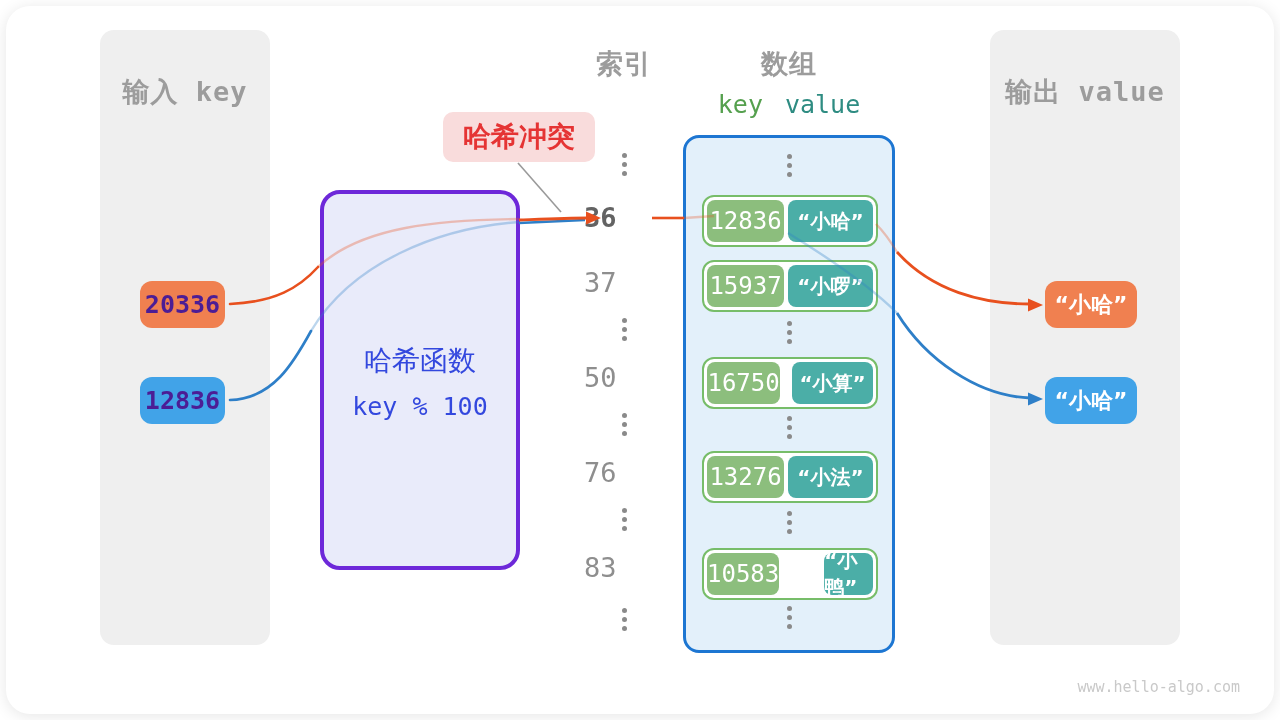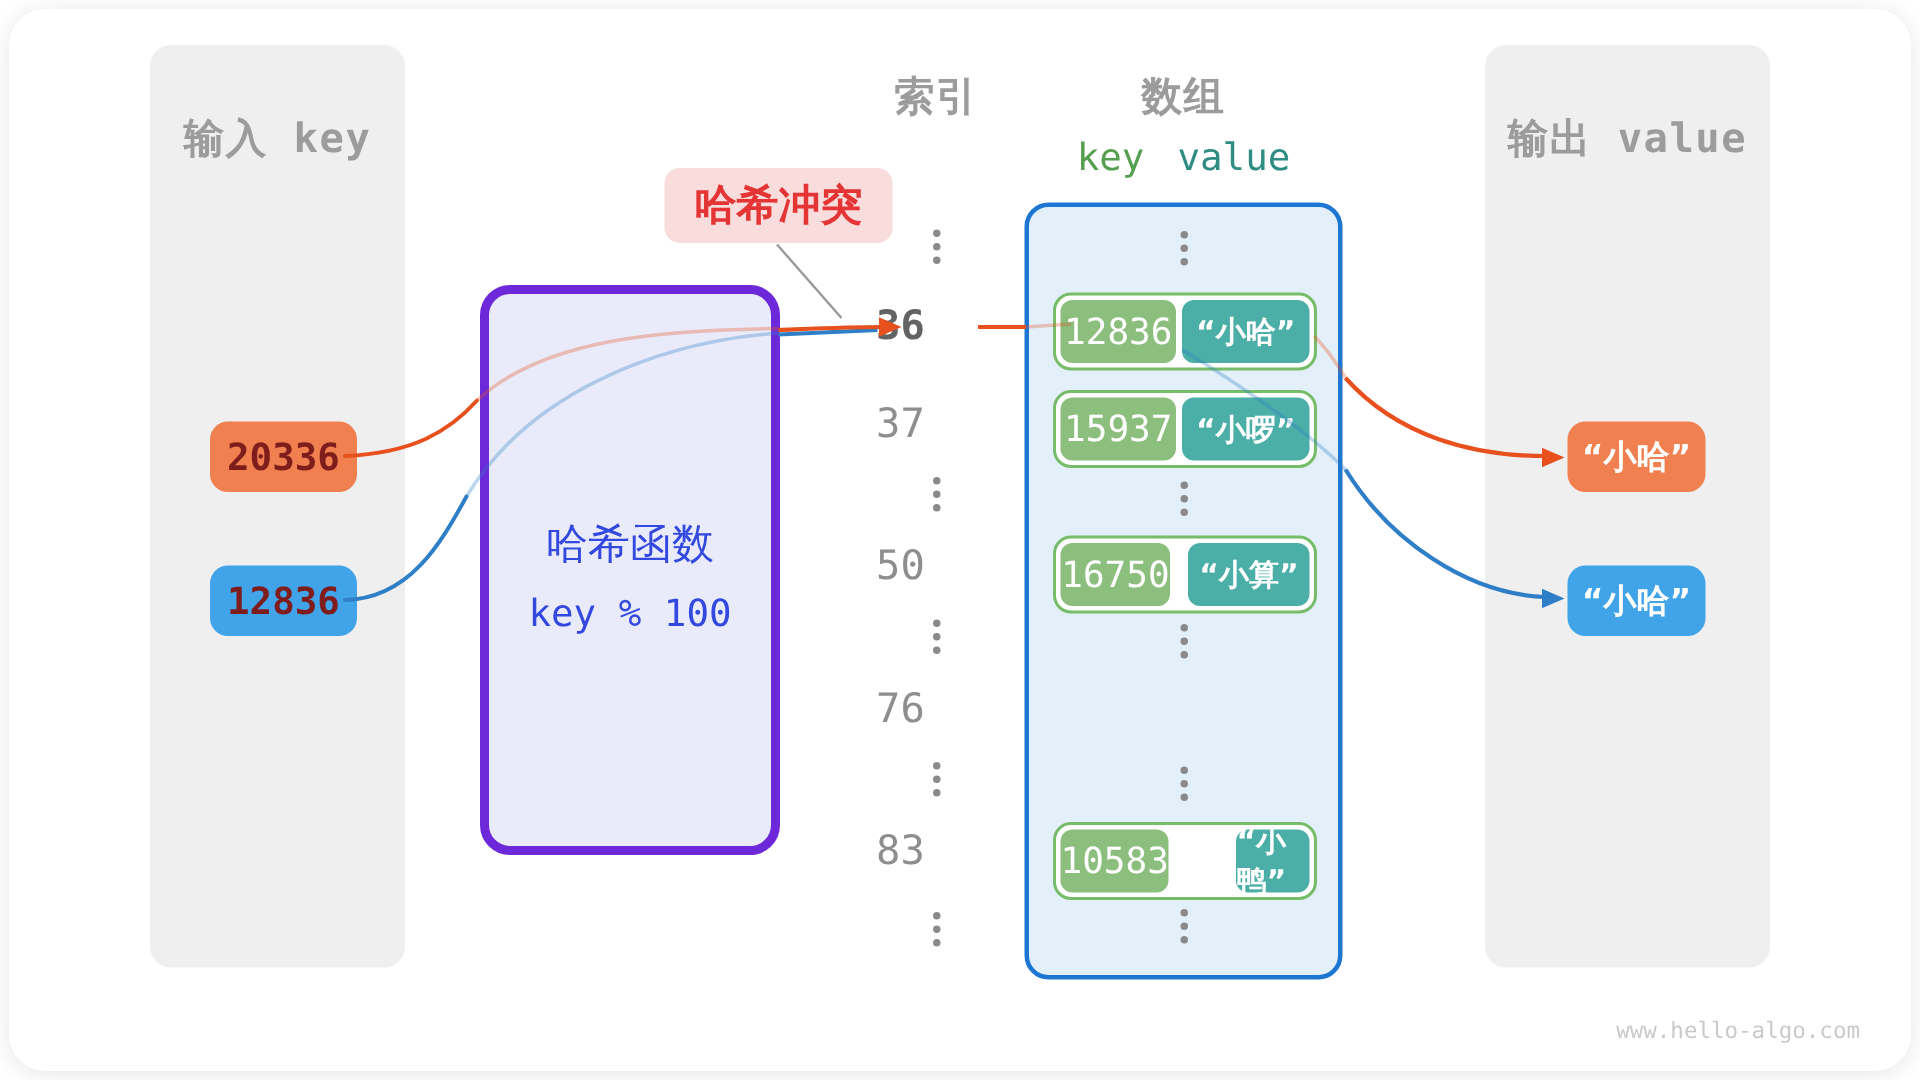--- a/index.html
+++ b/index.html
@@ -16,36 +16,36 @@
   .panel{position:absolute;background:#efefef;border-radius:14px;}
   .panel-input{left:100px;top:30px;width:170px;height:615px;}
   .panel-output{left:990px;top:30px;width:190px;height:615px;}
   .panel-title{
     position:absolute;top:44px;left:0;width:100%;text-align:center;
     font-family:"DejaVu Sans Mono","DejaVu Sans",sans-serif;
     font-weight:700;font-size:27px;color:#9c9c9c;letter-spacing:1px;
   }
   
   .kbox{
-    position:absolute;width:98px;height:47px;border-radius:12px;
-    display:flex;align-items:center;justify-content:center;
-    color:#7f1d1d;font-family:"DejaVu Sans Mono",monospace;
+    position:absolute;width:85px;height:47px;border-radius:12px;
+    display:flex;align-items:center;justify-content:center;
+    color:#4c1d95;font-family:"DejaVu Sans Mono",monospace;
     font-weight:700;font-size:25px;
   }
   .obox{
     position:absolute;width:92px;height:47px;border-radius:12px;
     display:flex;align-items:center;justify-content:center;
     color:#fff;font-weight:700;font-size:22px;
   }
   .orange{background:#f08050;}
   .blue{background:#41a3e8;}
   
   .hash-box{
     position:absolute;left:320px;top:190px;width:200px;height:380px;
-    background:#e9ebfa;border:6px solid #6d28d9;border-radius:20px;
+    background:#e9ebfa;border:4px solid #6d28d9;border-radius:20px;
     box-sizing:border-box;
   }
   .hash-title{
     position:absolute;top:148px;left:0;width:100%;text-align:center;
     font-size:28px;font-weight:500;color:#3348de;
   }
   .hash-formula{
     position:absolute;top:198px;left:0;width:100%;text-align:center;
     font-family:"DejaVu Sans Mono",monospace;font-size:25px;color:#3348de;
   }
@@ -185,20 +185,24 @@
       </div>
     <div class="pair" style="top:219px;gap:12px;">
       <div class="k">16750</div>
       <div class="v">“小算”</div>
     </div>
     <div class="dots" style="left:100px;top:278px;">
         <i></i>
         <i></i>
         <i></i>
       </div>
+    <div class="pair" style="top:313px;">
+      <div class="k">13276</div>
+      <div class="v">“小法”</div>
+    </div>
     <div class="dots" style="left:100px;top:373px;">
         <i></i>
         <i></i>
         <i></i>
       </div>
     <div class="pair" style="top:410px;gap:45px;">
       <div class="k">10583</div>
       <div class="v">“小鸭”</div>
     </div>
     <div class="dots" style="left:100px;top:468px;">

